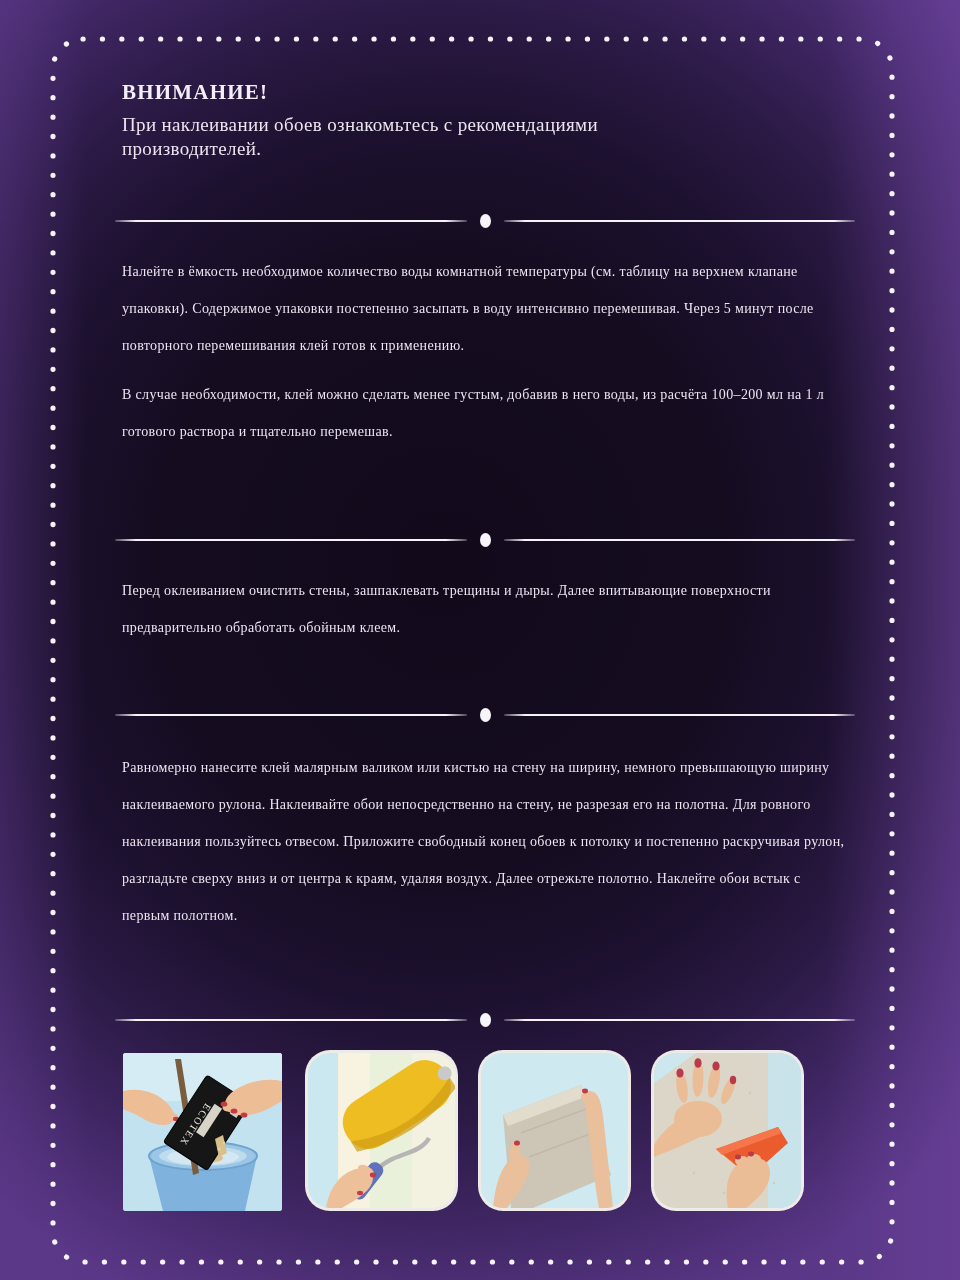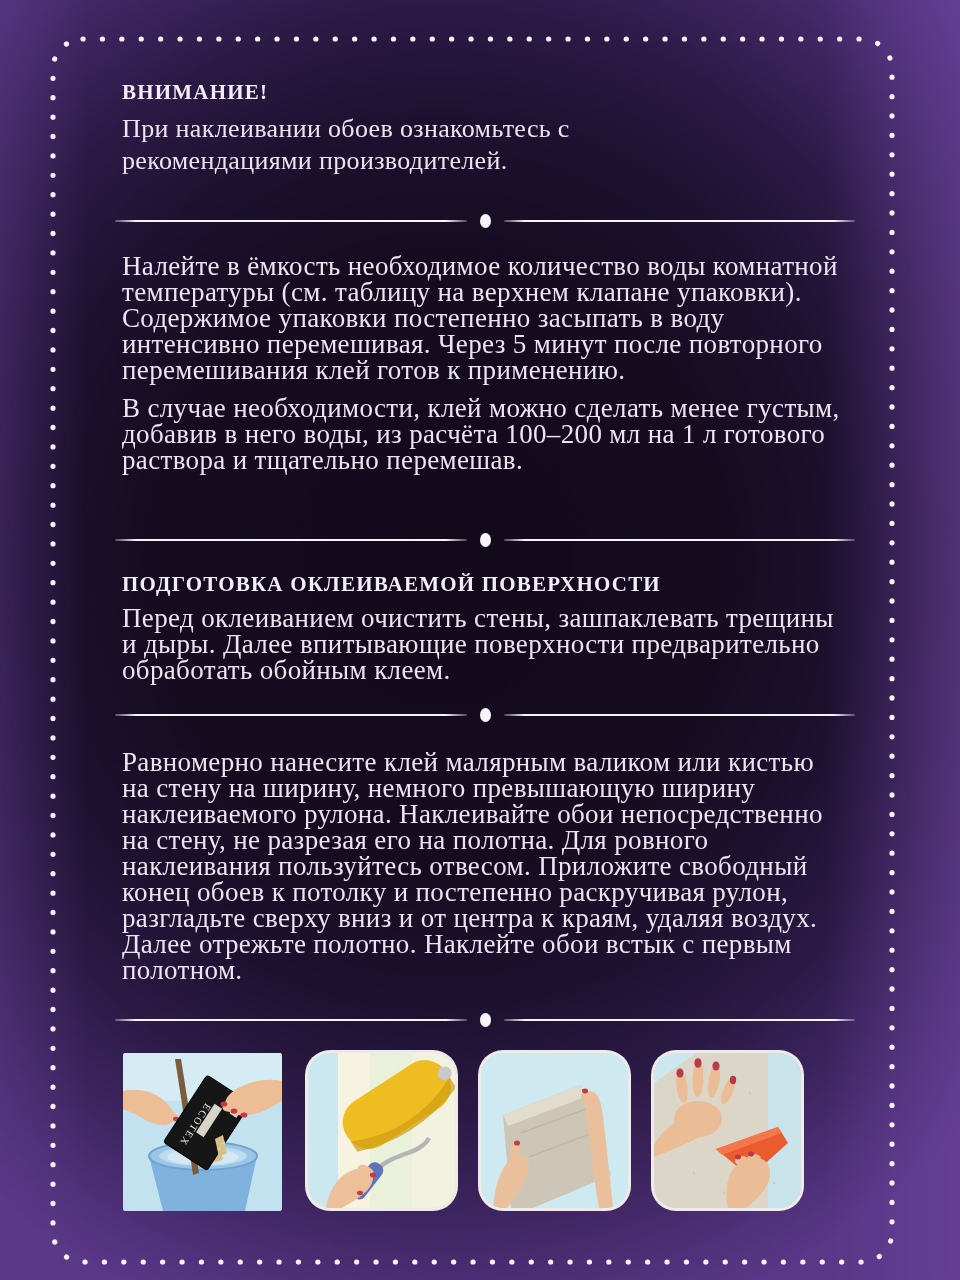--- a/index.html
+++ b/index.html
@@ -15,24 +15,24 @@
       radial-gradient(ellipse 78% 62% at 46% 44%, #120a1b 0%, #150c20 38%, #1d1130 56%, #2c1a46 70%, #3d2560 82%, #4e2f77 92%, #5a3787 100%);
   }
   .frame-svg{position:absolute;left:0;top:0;pointer-events:none;}
   .content{position:absolute;left:122px;top:0;width:726px;color:#efe9f4;}
   .section{position:absolute;left:0;width:726px;}
   .sec-title{
     font-size:21px;font-weight:bold;letter-spacing:1.2px;
     color:#f3eef7;margin:0 0 9px 0;line-height:24px;
   }
   .sec-text{
-    font-size:27px;line-height:26px;letter-spacing:.35px;
+    font-size:14px;line-height:37px;letter-spacing:.35px;
     color:#ece5f0;margin:0 0 12px 0;
   }
-  .sec-attention .sec-text{line-height:32px;font-size:26px;}
+  .sec-attention .sec-text{line-height:24px;font-size:19px;}
   .divider{
     position:absolute;left:-7px;width:740px;height:16px;
     display:flex;align-items:center;gap:13px;
   }
   .divider .line{flex:1;height:2px;background:linear-gradient(90deg,rgba(245,242,248,.25),#f5f2f8 6%,#f5f2f8 94%,rgba(245,242,248,.25));border-radius:1px;}
   .divider .dot{width:11px;height:14px;border-radius:50%;background:#f7f4fa;flex:0 0 auto;}
   .photos{
     position:absolute;left:123px;top:1053px;width:700px;height:160px;
     display:flex;gap:26px;align-items:flex-start;
   }
@@ -68,21 +68,20 @@
       <p class="sec-text">В случае необходимости, клей можно сделать менее густым, добавив в него воды, из расчёта 100–200 мл на 1 л готового раствора и тщательно перемешав.</p>
     </div>
 
     <div class="divider" style="top:532px;">
       <div class="line"></div>
       <div class="dot"></div>
       <div class="line"></div>
     </div>
 
     <div class="section" style="top:572px;">
-      <h2 class="sec-title">ПОДГОТОВКА ОКЛЕИВАЕМОЙ ПОВЕРХНОСТИ</h2>
       <p class="sec-text">Перед оклеиванием очистить стены, зашпаклевать трещины и дыры. Далее впитывающие поверхности предварительно обработать обойным клеем.</p>
     </div>
 
     <div class="divider" style="top:707px;">
       <div class="line"></div>
       <div class="dot"></div>
       <div class="line"></div>
     </div>
 
     <div class="section" style="top:749px;">

